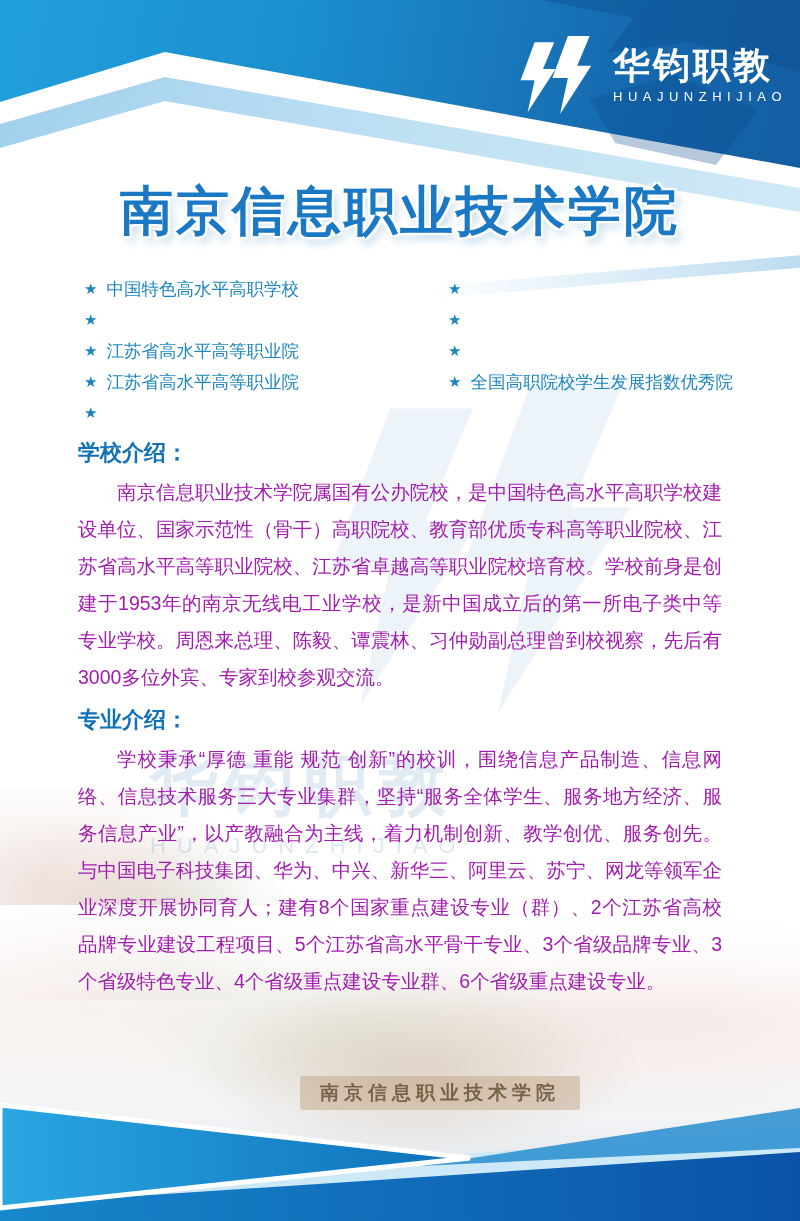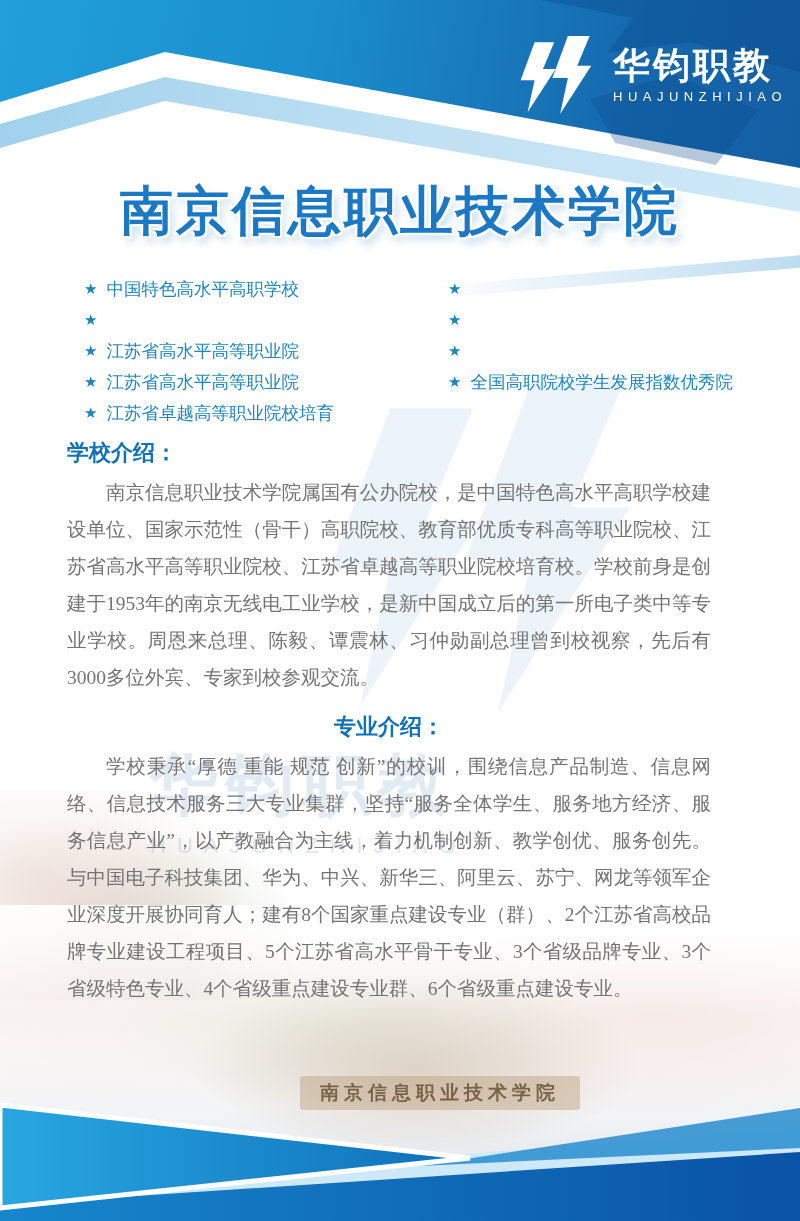--- a/index.html
+++ b/index.html
@@ -50,26 +50,26 @@
   }
   
   .honors{position:absolute;top:274px;left:84px;right:50px;z-index:6;display:flex;}
   .honors ul{list-style:none;margin:0;padding:0;}
   .honors-left{width:364px;}
   .honors-right{flex:1;}
   .honor-item{height:30.8px;display:flex;align-items:center;color:#1e86bd;
     font-size:17.5px;font-weight:500;}
   .star{font-size:15px;margin-right:9px;color:#1e86bd;}
   
-  .content{position:absolute;top:438px;left:67px;width:644px;z-index:6;}
+  .content{position:absolute;top:438px;left:78px;width:644px;z-index:6;}
   .section-heading{font-size:22px;font-weight:bold;color:#1171b8;margin:0 0 6px 0;}
-  .section-heading.second{margin-top:16px;text-align:center;}
+  .section-heading.second{margin-top:9px;}
   .body-para{
-    margin:0;font-size:19.5px;line-height:37px;color:#737373;
-    text-align:justify;text-justify:inter-ideograph;text-indent:2em;font-family:Liberation Serif, serif;
+    margin:0;font-size:19.5px;line-height:37px;color:#a21caf;
+    text-align:justify;text-justify:inter-ideograph;text-indent:2em;
   }
   
   .wm-glyph{position:absolute;left:290px;top:382px;width:390px;height:330px;z-index:1;opacity:.10;}
   .wm-textblock{position:absolute;left:150px;top:740px;z-index:1;}
   .wm-text{font-size:68px;font-weight:bold;letter-spacing:8px;color:rgba(118,164,200,.22);}
   .wm-sub{font-size:22px;letter-spacing:11px;color:rgba(118,164,200,.25);margin-top:2px;}
   
   .photo-left{
     position:absolute;left:0;top:790px;width:290px;height:210px;z-index:0;
     background:
@@ -155,21 +155,20 @@
       <li class="honor-item">
           <span class="star">★</span>
           <span>江苏省高水平高等职业院</span>
         </li>
       <li class="honor-item">
           <span class="star">★</span>
           <span>江苏省高水平高等职业院</span>
         </li>
       <li class="honor-item">
           <span class="star">★</span>
-          <span>江苏省卓越高等职业院校培育</span>
         </li>
     </ul>
     <ul class="honors-right">
       <li class="honor-item">
           <span class="star">★</span>
         </li>
       <li class="honor-item">
           <span class="star">★</span>
         </li>
       <li class="honor-item">

